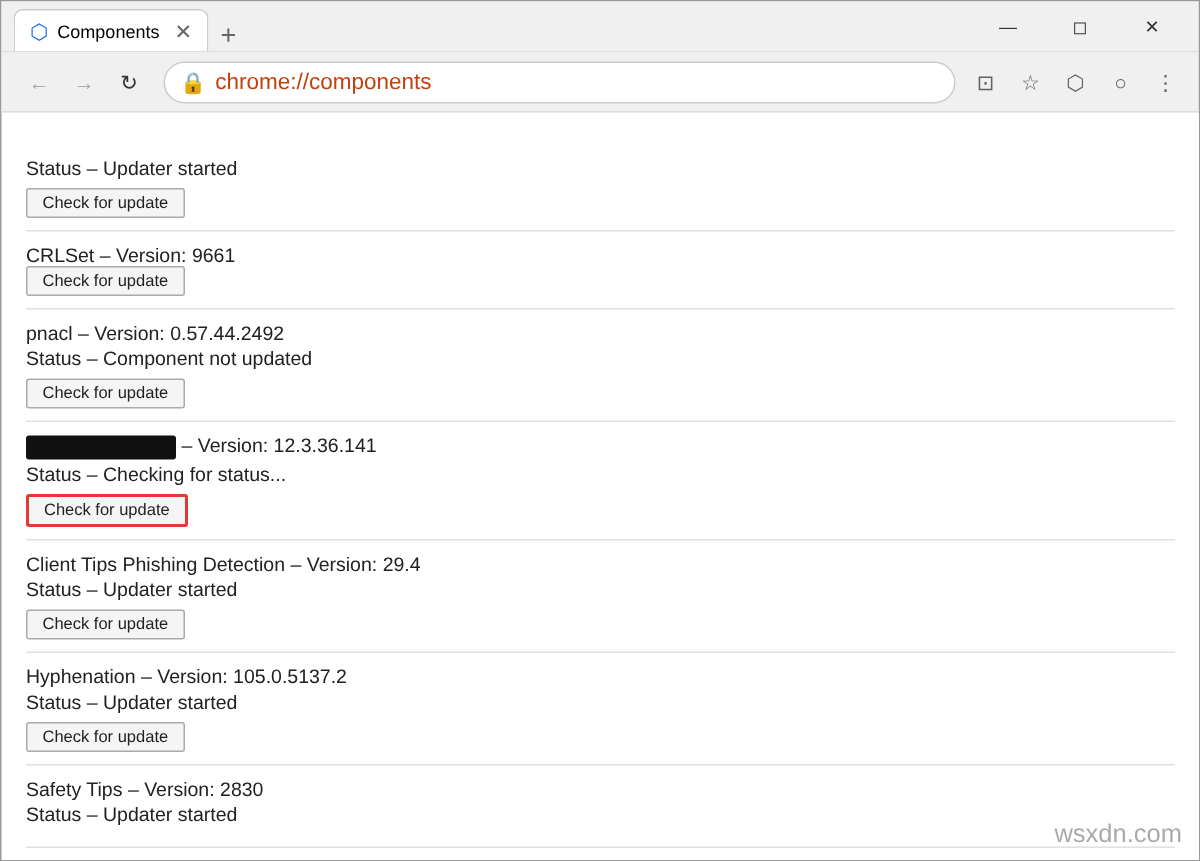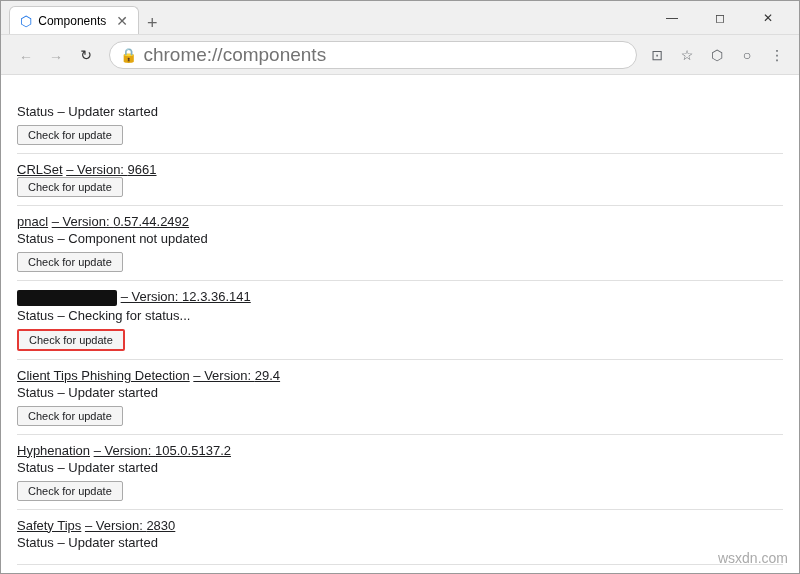--- a/index.html
+++ b/index.html
@@ -56,38 +56,38 @@
       border: 1px solid #ccc;
       border-radius: 14px;
       display: flex;
       align-items: center;
       padding: 0 10px;
       background: #fff;
       font-size: 13px;
       gap: 6px;
     }
     .address-icon { color: #5f6368; font-size: 14px; }
-    .address-text { color: #737373; font-size: 19px; }
+    .address-text { color: #c2410c; font-size: 15px; }
     .toolbar-icons { display: flex; gap: 2px; align-items: center; }
     .toolbar-icon-btn { width: 28px; height: 28px; border: none; background: none; cursor: pointer; border-radius: 50%; font-size: 14px; color: #5f6368; display: flex; align-items: center; justify-content: center; }
 
     
     .page-content {
       flex: 1;
       overflow-y: scroll;
       padding: 19px 16px;
       background: #fff;
     }
 
     .component-item {
       padding: 8px 0;
       border-bottom: 1px solid #e0e0e0;
     }
     .component-name { font-weight: bold; font-size: 13px; color: #202124; }
-    .component-name span { font-weight: normal; text-decoration: underline; }
+    .component-name span { font-weight: normal; }
     .component-status { font-size: 13px; color: #202124; margin: 2px 0 6px 0; }
     .check-btn {
       border: 1px solid #aaa;
       background: #f5f5f5;
       padding: 3px 10px;
       font-size: 11px;
       cursor: pointer;
       border-radius: 2px;
       color: #202124;
     }
@@ -202,15 +202,15 @@
 
     <div class="component-item">
       <div class="component-name">
         <span>Safety Tips</span>
         <span> – Version: </span><span>2830</span>
       </div>
       <div class="component-status">Status – Updater started</div>
 
     </div>
 
-    <div style="position: fixed; bottom: 8px; right: 12px; font-size: 14px; color: #aaa;">wsxdn.com</div>
+    <div style="position: fixed; bottom: 8px; right: 12px; font-size: 17px; color: #aaa;">wsxdn.com</div>
   </div>
 </div>
 
 </body></html>

